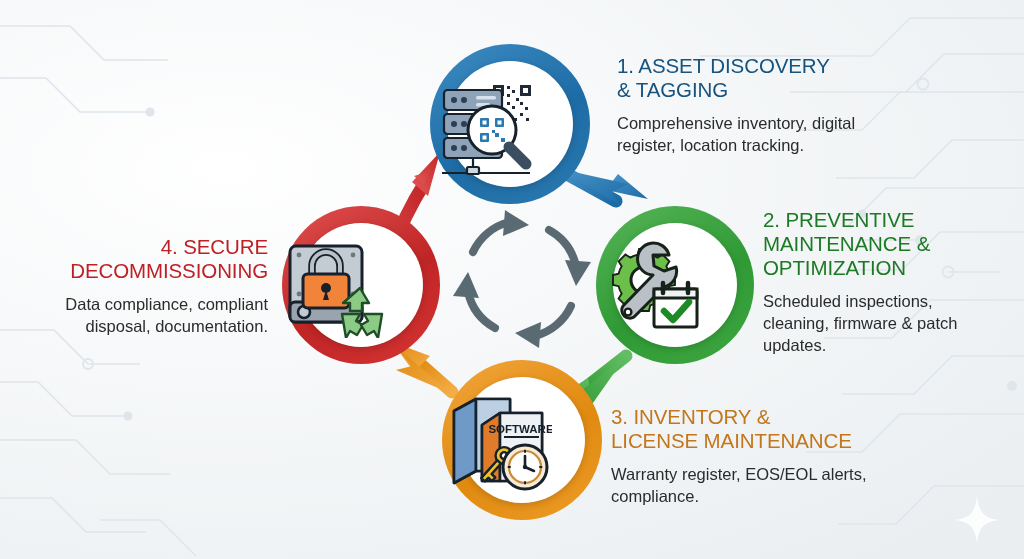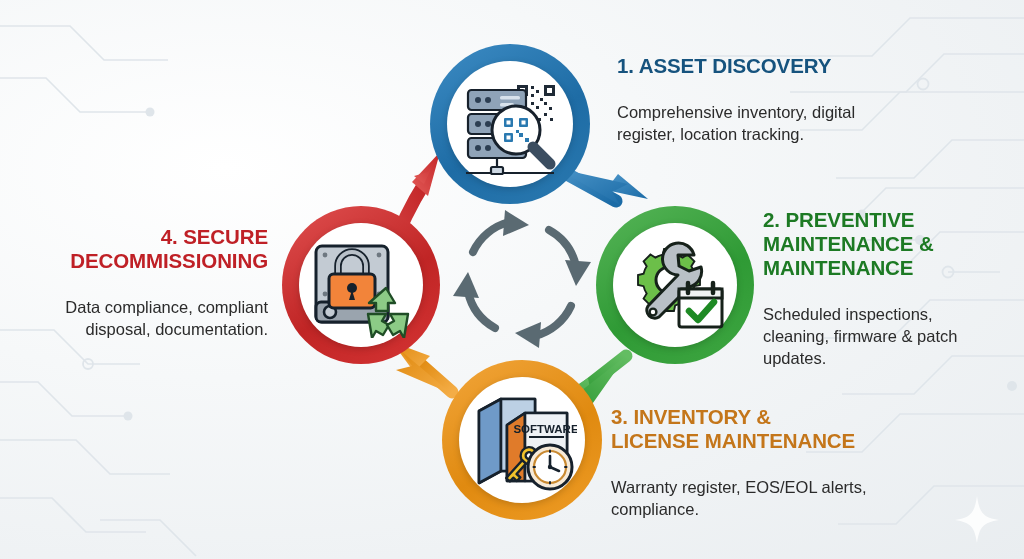--- a/index.html
+++ b/index.html
@@ -15,21 +15,21 @@
   }
   #circuit { position:absolute; inset:0; pointer-events:none; }
   #sparkle { position:absolute; inset:0; pointer-events:none; }
 
   #connectors { position:absolute; inset:0; }
 
   
   .node {
     position:absolute; border-radius:50%;
     background:#fff;
-    display:flex; align-items:center; justify-content:center;
+    display:flex; align-items:center; justify-content:flex-start;
   }
   .node .inner {
     position:absolute; border-radius:50%; background:#fff;
     box-shadow: 0 2px 7px rgba(0,0,0,.17);
   }
   .node svg.art { position:relative; z-index:3; }
 
   #node1 { left:430px; top:44px;  width:160px; height:160px;
            background:linear-gradient(150deg,#3d8cc4 0%,#1e6ca5 55%,#2a79b0 100%); }
   #node2 { left:596px; top:206px; width:158px; height:158px;
@@ -39,33 +39,33 @@
   #node4 { left:282px; top:206px; width:158px; height:158px;
            background:linear-gradient(150deg,#e05050 0%,#c02525 55%,#d53434 100%); }
   #node1 .inner { inset:17px; }
   #node2 .inner { inset:17px; }
   #node3 .inner { inset:17px; }
   #node4 .inner { inset:17px; }
 
   
   .block { position:absolute; }
   .block h3 {
-    font-size:20.5px; font-weight:bold; line-height:1.17;
+    font-size:20.5px; font-weight:normal; line-height:1.17;
     letter-spacing:-.1px;
   }
   .block p {
-    font-size:16.5px; line-height:1.33; color:#2b2b2b; margin-top:24px;
+    font-size:16.5px; line-height:1.33; color:#2b2b2b; margin-top:11px;
   }
   #b1 { left:617px; top:54px;  width:300px; }
   #b1 h3 { color:#16537e; }
   #b2 { left:763px; top:208px; width:240px; }
   #b2 h3 { color:#1d7a24; }
   #b3 { left:611px; top:405px; width:300px; }
   #b3 h3 { color:#c4761a; }
-  #b4 { left:28px;  top:225px; width:240px; text-align:right; }
+  #b4 { left:28px;  top:235px; width:240px; text-align:right; }
   #b4 h3 { color:#bf2026; }
 
   #center { position:absolute; left:443px; top:200px; width:158px; height:158px; }
 </style>
 </head>
 <body>
 
 <div id="stage">
 
   <svg id="circuit" width="1024" height="559" viewBox="0 0 1024 559">
@@ -349,29 +349,30 @@
         <path d="M22 4 L31 19 L24 19 L24 27 L12 27 L12 19 L5 19 Z" fill="#8ccb86" transform="rotate(0 22 16)"></path>
         <path d="M4 30 L22 30 L18 37 L25 41 L19 51 L12 47 L8 54 Z" fill="#8ccb86"></path>
         <path d="M44 30 L26 30 L30 37 L23 41 L29 51 L36 47 L40 54 Z" fill="#8ccb86"></path>
       </g>
     </svg>
   </div>
 
   <div class="block" id="b1">
     <h3>
       <span>1. ASSET DISCOVERY</span><br>
+      <span>&amp; TAGGING</span>
     </h3>
     <p>Comprehensive inventory, digital register, location tracking.</p>
   </div>
 
   <div class="block" id="b2">
     <h3>
       <span>2. PREVENTIVE</span><br>
       <span>MAINTENANCE &amp;</span><br>
-      <span>MAINTENANCE</span>
+      <span>OPTIMIZATION</span>
     </h3>
     <p>Scheduled inspections, cleaning, firmware &amp; patch updates.</p>
   </div>
 
   <div class="block" id="b3">
     <h3>
       <span>3. INVENTORY &amp;</span><br>
       <span>LICENSE MAINTENANCE</span>
     </h3>
     <p>Warranty register, EOS/EOL alerts, compliance.</p>

